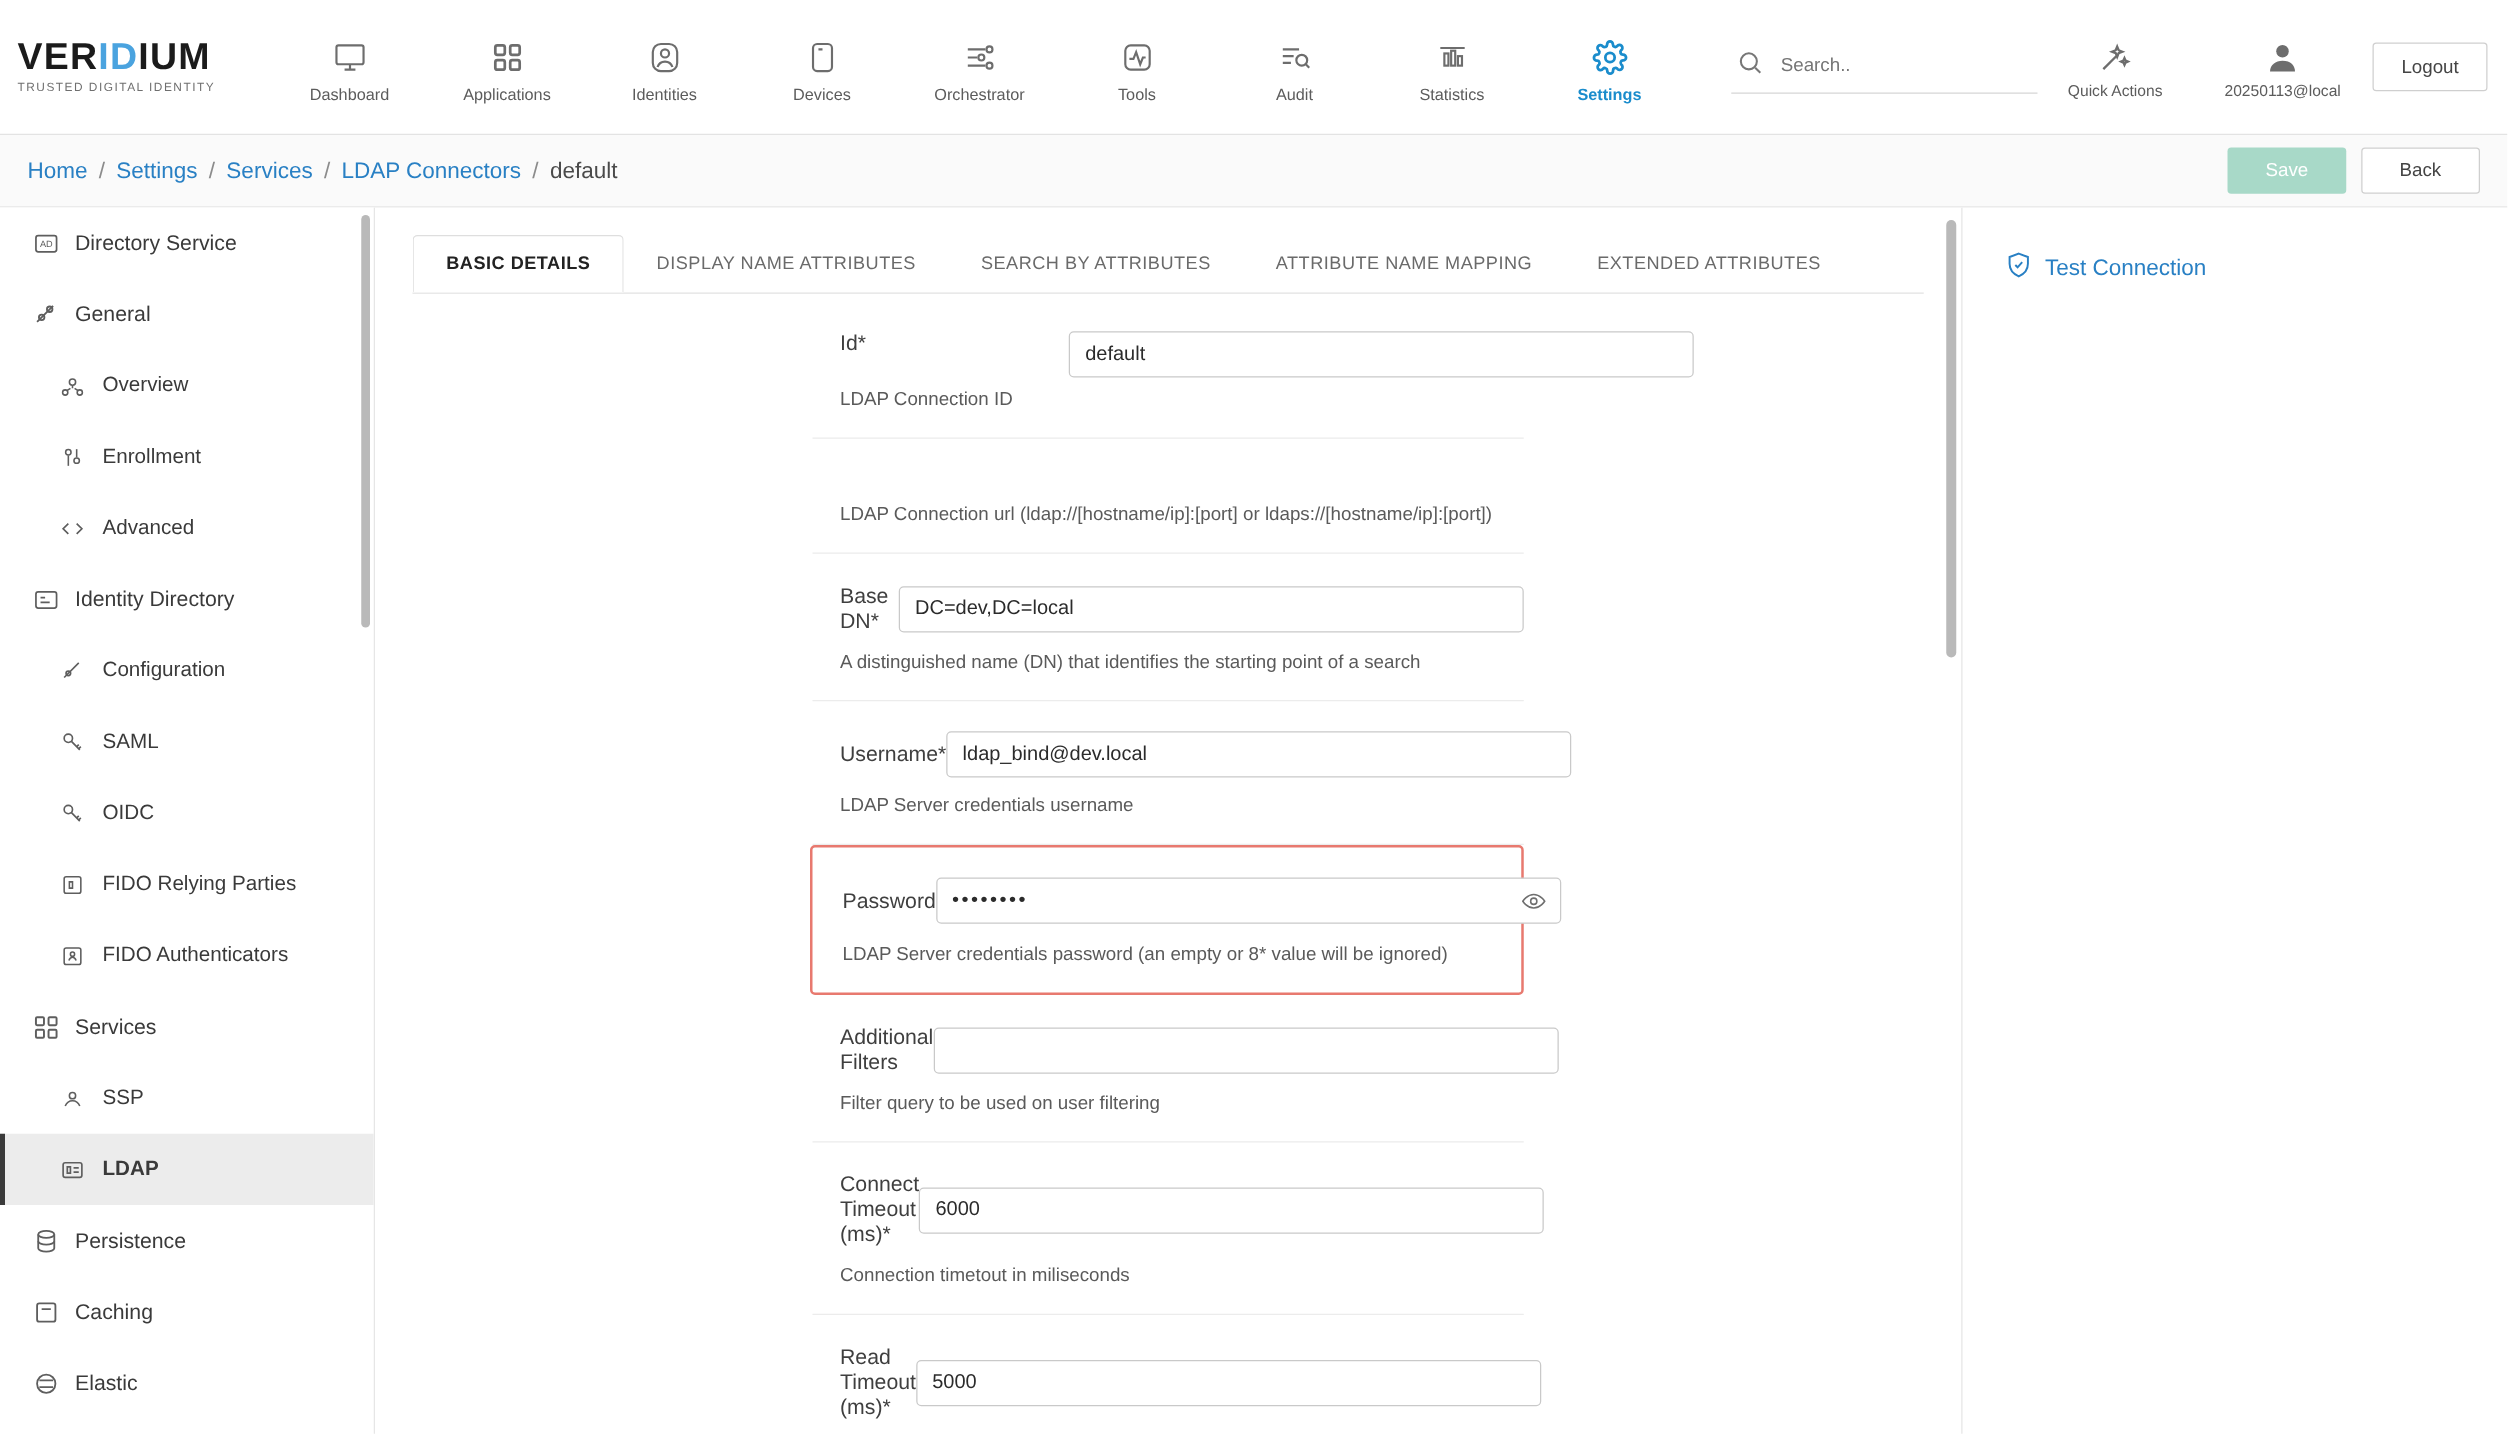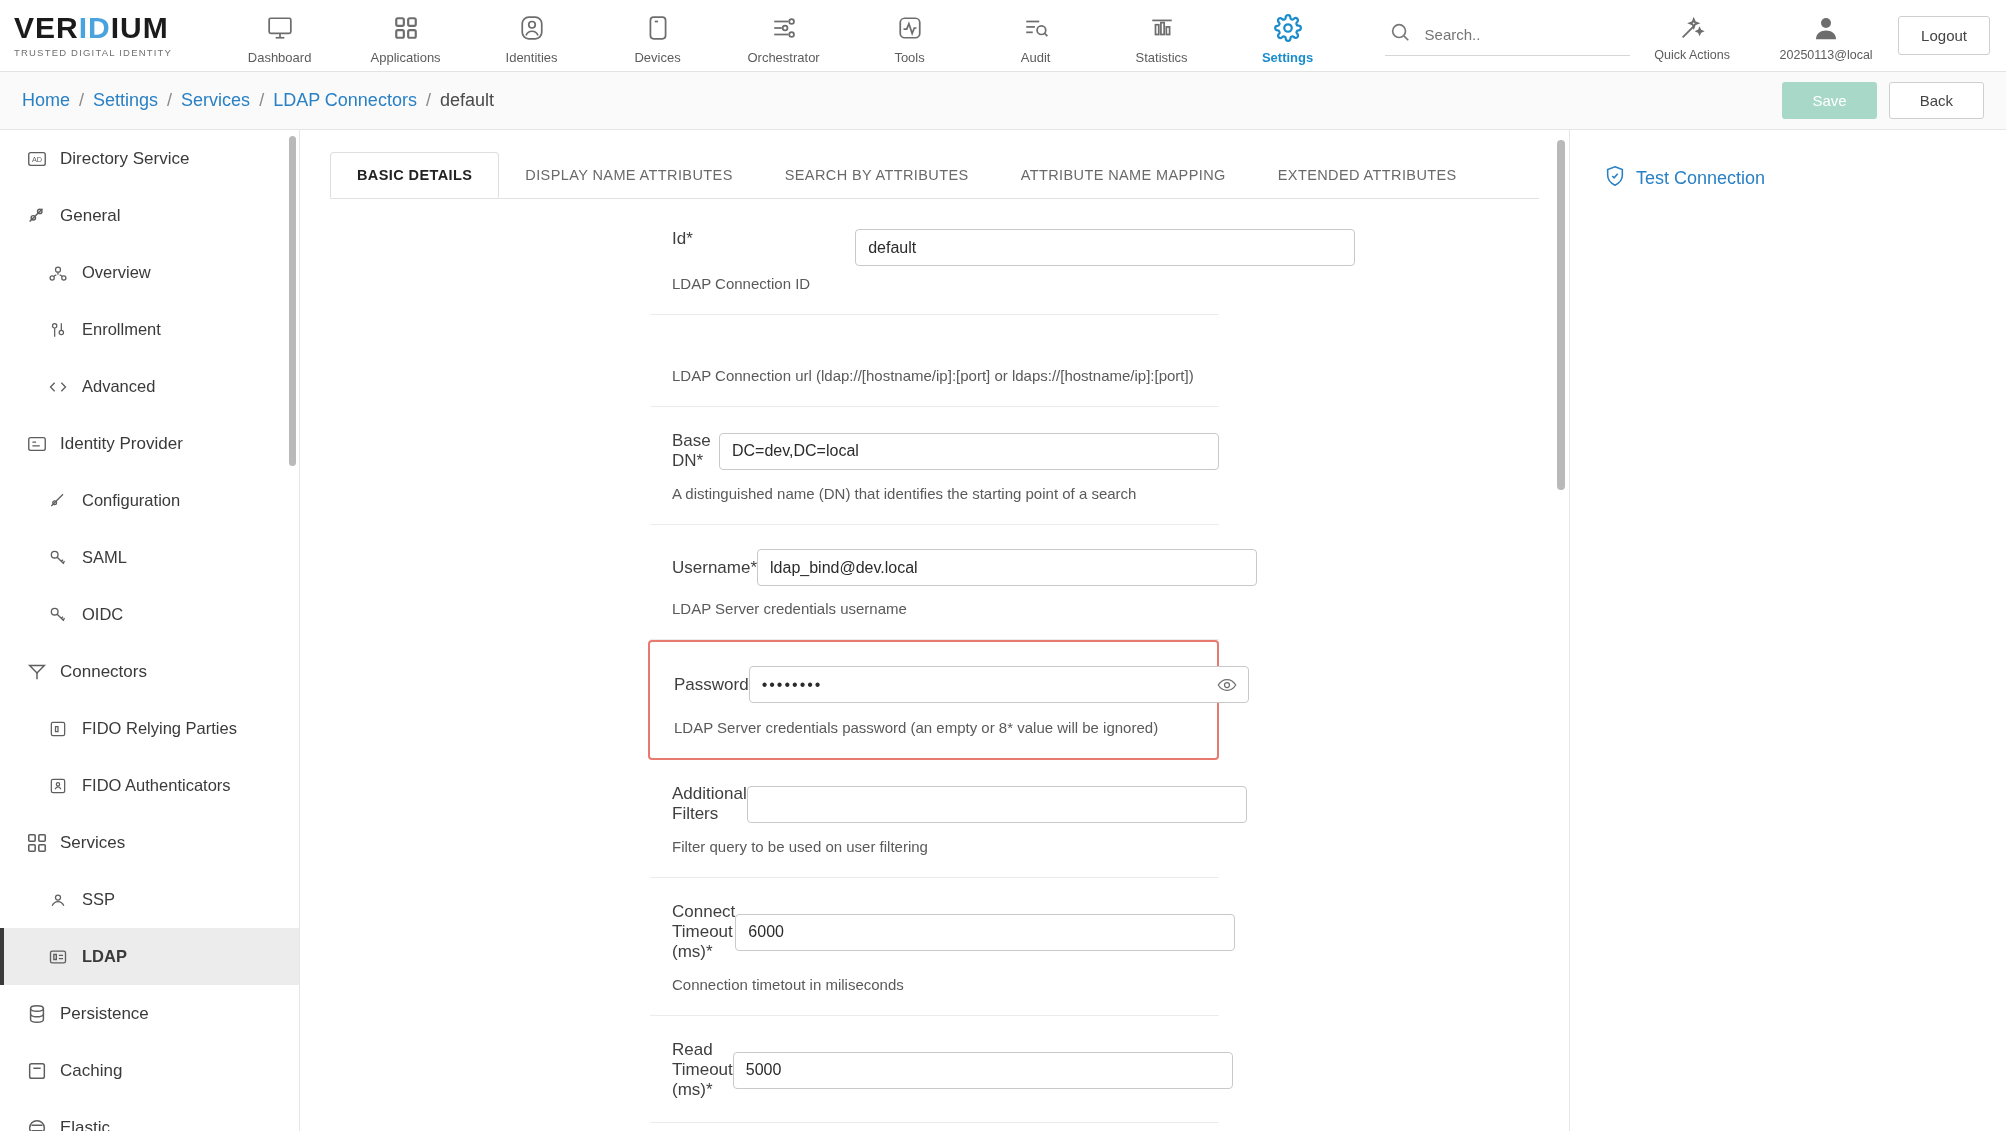--- a/index.html
+++ b/index.html
@@ -7,21 +7,21 @@
     margin: 0; padding: 0;
     width: 2006px; height: 1147px;
     background: #ffffff;
     font-family: "Liberation Sans", sans-serif;
     color: #333;
     overflow: hidden;
   }
 
   
   .topbar {
-    height: 72px;
+    height: 108px;
     display: flex;
     align-items: center;
     border-bottom: 1px solid #e3e3e3;
     background: #fff;
     position: relative;
   }
   .logo-wrap {
     width: 200px;
     padding-left: 14px;
     display: flex;
@@ -529,21 +529,21 @@
         </span>
       <span>Advanced</span>
     </div>
     <div class="side-item">
       <span class="sic">
           <svg width="22" height="22" viewBox="0 0 24 24" fill="none" stroke="currentColor" stroke-width="1.5">
             <rect x="3" y="5" width="18" height="14" rx="2"></rect>
             <path d="M7 10h4M7 14h8"></path>
           </svg>
         </span>
-      <span>Identity Provider</span>
+      <span>Identity Directory</span>
     </div>
     <div class="side-item sub">
       <span class="sic">
           <svg width="20" height="20" viewBox="0 0 24 24" fill="none" stroke="currentColor" stroke-width="1.6">
             <path d="M4 18L18 4"></path>
             <circle cx="8" cy="14" r="2.2"></circle>
           </svg>
         </span>
       <span>Configuration</span>
     </div>
@@ -557,29 +557,20 @@
       <span>SAML</span>
     </div>
     <div class="side-item sub">
       <span class="sic">
           <svg width="20" height="20" viewBox="0 0 24 24" fill="none" stroke="currentColor" stroke-width="1.6">
             <circle cx="8" cy="8" r="4"></circle>
             <path d="M11 11l8 8M16 16l2-2M18 18l2-2"></path>
           </svg>
         </span>
       <span>OIDC</span>
-    </div>
-    <div class="side-item">
-      <span class="sic">
-          <svg width="22" height="22" viewBox="0 0 24 24" fill="none" stroke="currentColor" stroke-width="1.6">
-            <path d="M4 5h16l-8 8z"></path>
-            <path d="M12 13v7"></path>
-          </svg>
-        </span>
-      <span>Connectors</span>
     </div>
     <div class="side-item sub">
       <span class="sic">
           <svg width="20" height="20" viewBox="0 0 24 24" fill="none" stroke="currentColor" stroke-width="1.5">
             <rect x="4" y="4" width="16" height="16" rx="2"></rect>
             <path d="M9 9h3v6H9z"></path>
           </svg>
         </span>
       <span>FIDO Relying Parties</span>
     </div>

